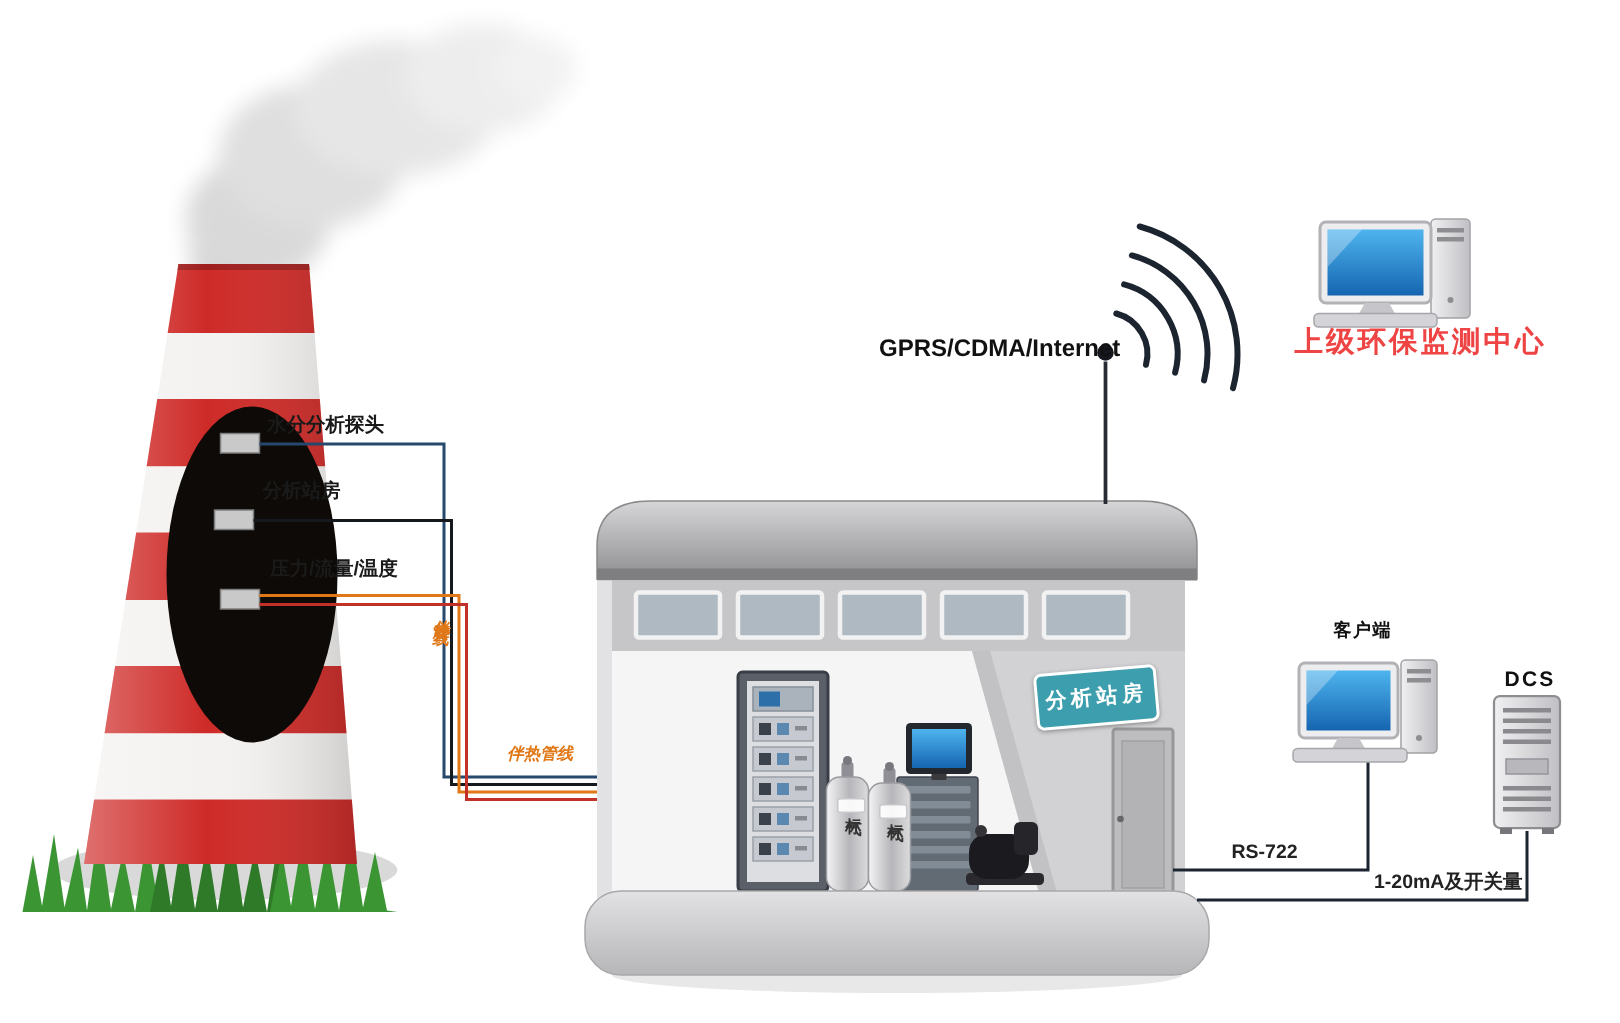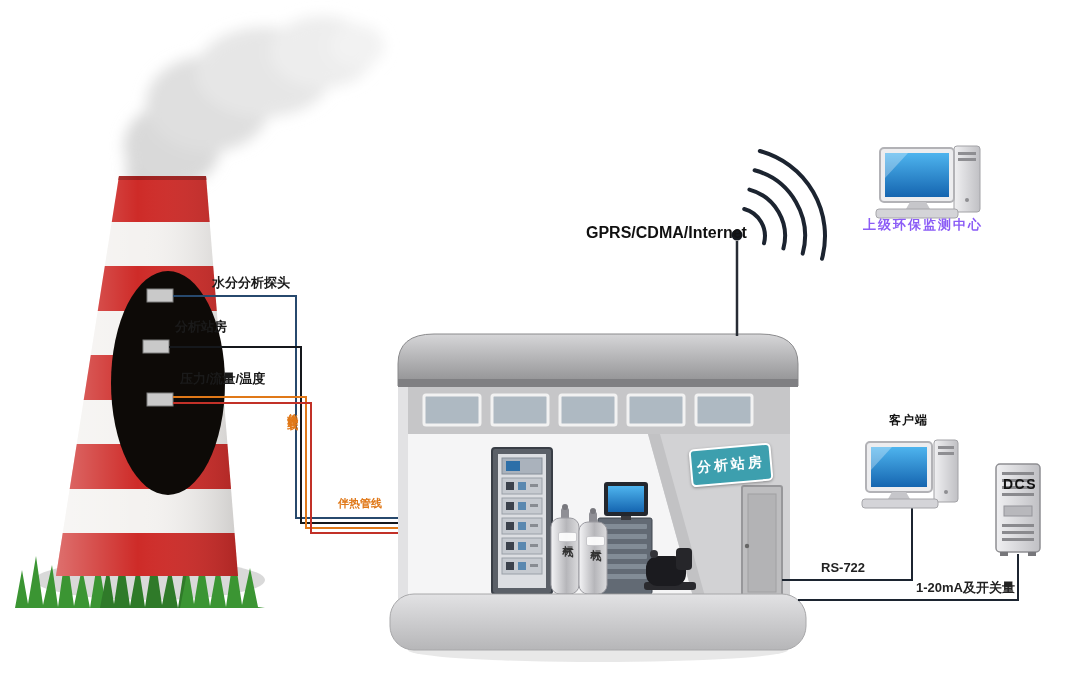--- a/index.html
+++ b/index.html
@@ -3,24 +3,24 @@
 <meta charset="utf-8">
 <style>
   html,body{margin:0;padding:0;background:#fff;}
   .canvas{
     position:relative;width:1080px;height:682px;background:#ffffff;overflow:hidden;
     font-family:"Liberation Sans","DejaVu Sans",sans-serif;
   }
   .canvas svg{position:absolute;left:0;top:0;}
   .lbl{position:absolute;color:#1a1a1a;white-space:nowrap;line-height:1.15;}
   .lbl-probe{font-size:13px;font-weight:600;}
-  .lbl-orange{color:#e07818;font-size:11px;font-weight:600;}
+  .lbl-orange{color:#e07818;font-size:11px;font-weight:600;font-style:italic;}
   .lbl-vert{writing-mode:vertical-rl;text-orientation:upright;letter-spacing:2px;}
   .lbl-gprs{font-size:16px;font-weight:700;color:#111;}
-  .lbl-center{font-size:13px;font-weight:700;letter-spacing:2px;color:#8b5cf6;}
+  .lbl-center{font-size:19px;font-weight:700;letter-spacing:2px;color:#ef4444;}
   .lbl-client{font-size:12px;font-weight:700;letter-spacing:1px;color:#111;}
   .lbl-dcs{font-size:14px;font-weight:700;letter-spacing:1.5px;color:#111;}
   .lbl-wire{font-size:13px;font-weight:600;color:#222;}
   .sign{
     position:absolute;left:690px;top:446px;width:78px;height:34px;
     display:flex;align-items:center;justify-content:center;
     transform:rotate(-5deg);background:#3d9fae;color:#fff;
     font-size:14px;font-weight:700;letter-spacing:3px;
     border:2px solid #fff;border-radius:5px;box-shadow:0 1px 3px rgba(0,0,0,.35);
   }
@@ -240,33 +240,33 @@
     <rect x="1002" y="493" width="32" height="3" fill="#8a8a8e"></rect>
     <rect x="1004" y="506" width="28" height="10" fill="#b8b8bc" stroke="#94949a"></rect>
     <rect x="1002" y="524" width="32" height="3" fill="#8a8a8e"></rect>
     <rect x="1002" y="531" width="32" height="3" fill="#8a8a8e"></rect>
     <rect x="1002" y="538" width="32" height="3" fill="#8a8a8e"></rect>
     <rect x="1000" y="552" width="8" height="4" fill="#77777b"></rect>
     <rect x="1028" y="552" width="8" height="4" fill="#77777b"></rect>
   </g>
 </svg>
 
-<div class="lbl lbl-probe" style="left:178px;top:276px;margin-left:34px;">水分分析探头</div>
+<div class="lbl lbl-probe" style="left:178px;top:276px;">水分分析探头</div>
 <div class="lbl lbl-probe" style="left:175px;top:320px;">分析站房</div>
 <div class="lbl lbl-probe" style="left:180px;top:372px;">压力/流量/温度</div>
 
 <div class="lbl lbl-orange lbl-vert" style="left:286px;top:404px;">伴热管线</div>
 <div class="lbl lbl-orange" style="left:338px;top:497px;">伴热管线</div>
 
 <div class="sign">分析站房</div>
 
 <div class="cyl-lbl" style="left:558px;top:532px;">标气</div>
 <div class="cyl-lbl" style="left:586px;top:536px;">标气</div>
 
 <div class="lbl lbl-gprs" style="left:586px;top:224px;">GPRS/CDMA/Internet</div>
 <div class="lbl lbl-center" style="left:863px;top:218px;">上级环保监测中心</div>
 
 <div class="lbl lbl-client" style="left:889px;top:414px;">客户端</div>
-<div class="lbl lbl-dcs" style="left:1003px;top:444px;margin-top:32px;">DCS</div>
+<div class="lbl lbl-dcs" style="left:1003px;top:444px;">DCS</div>
 <div class="lbl lbl-wire" style="left:821px;top:561px;">RS-722</div>
 <div class="lbl lbl-wire" style="left:916px;top:581px;">1-20mA及开关量</div>
 
 </div>
 
 </body></html>

